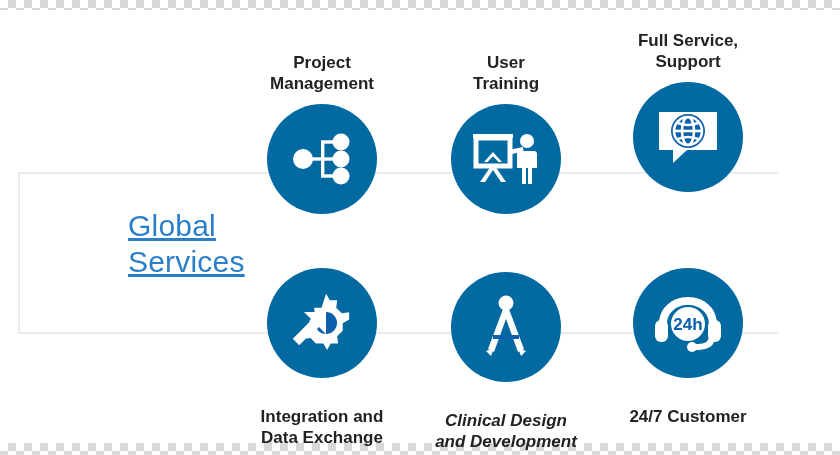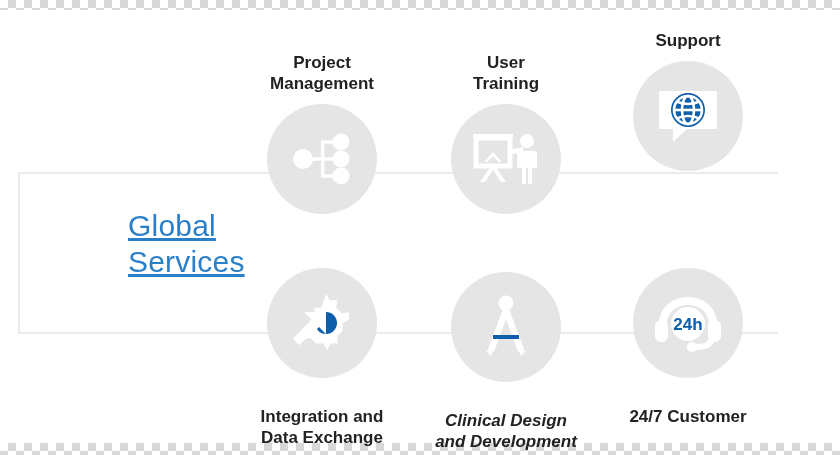--- a/index.html
+++ b/index.html
@@ -60,21 +60,21 @@
   }
 
   .node {
     position: absolute;
     width: 200px;
   }
   .circle {
     width: 110px;
     height: 110px;
     border-radius: 50%;
-    background: #e5e5e5;
+    background: #0369a1;
     margin: 0 auto;
     position: relative;
     display: flex;
     align-items: center;
     justify-content: center;
   }
   .circle svg {
     display: block;
   }
   .caption {
@@ -183,20 +183,21 @@
 
             <rect x="38" y="20" width="14" height="4.5" transform="rotate(-12 38 20)"></rect>
           </g>
         </svg>
       </span>
     </div>
   </div>
 
   <div class="node" id="node-full-service">
     <div class="caption caption-top">
+      <span class="ln">Full Service,</span>
       <span class="ln">Support</span>
     </div>
     <div class="circle">
       <span>
         <svg width="66" height="58" viewBox="0 0 66 58">
           <g>
             <path d="M4 4 h58 v38 h-30 l-14 13 v-13 h-14 z" fill="#ffffff"></path>
             <g fill="#0b5fac">
               <circle cx="33" cy="23" r="17"></circle>
             </g>

